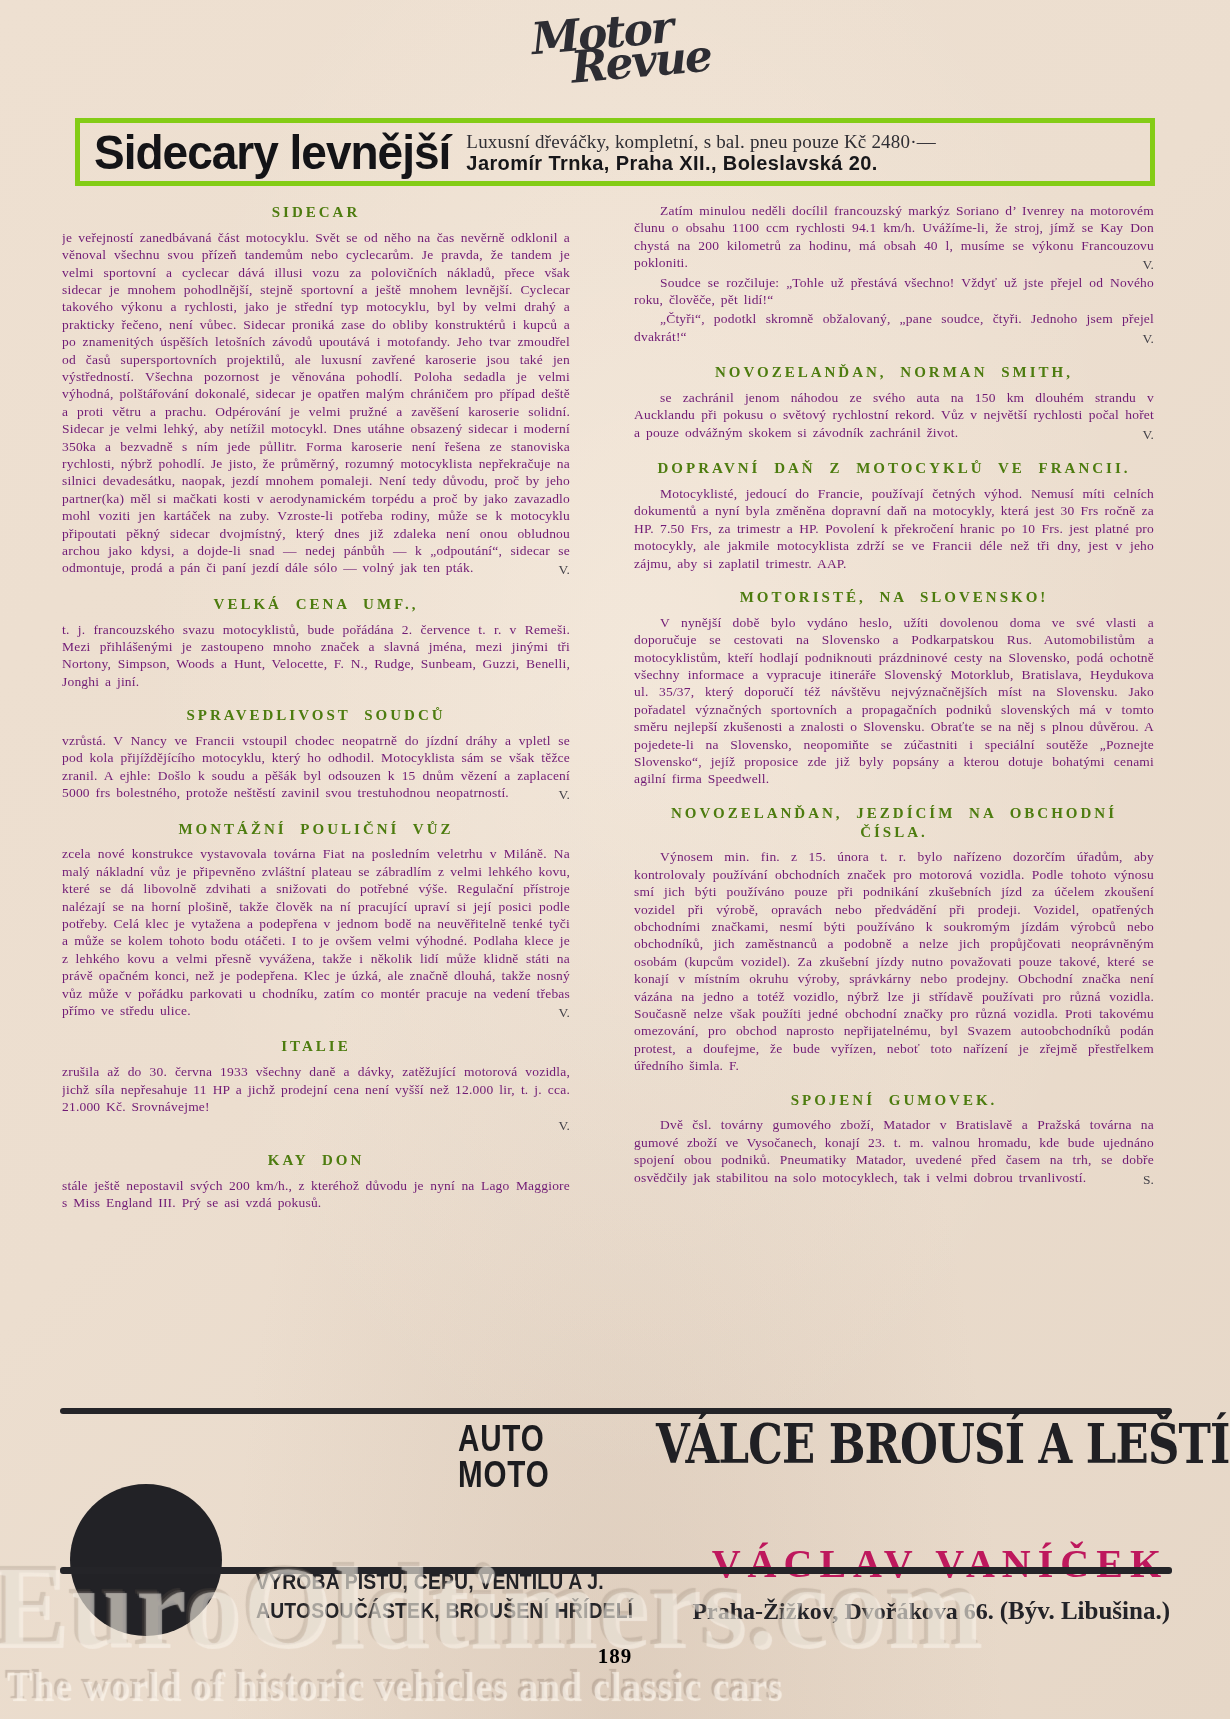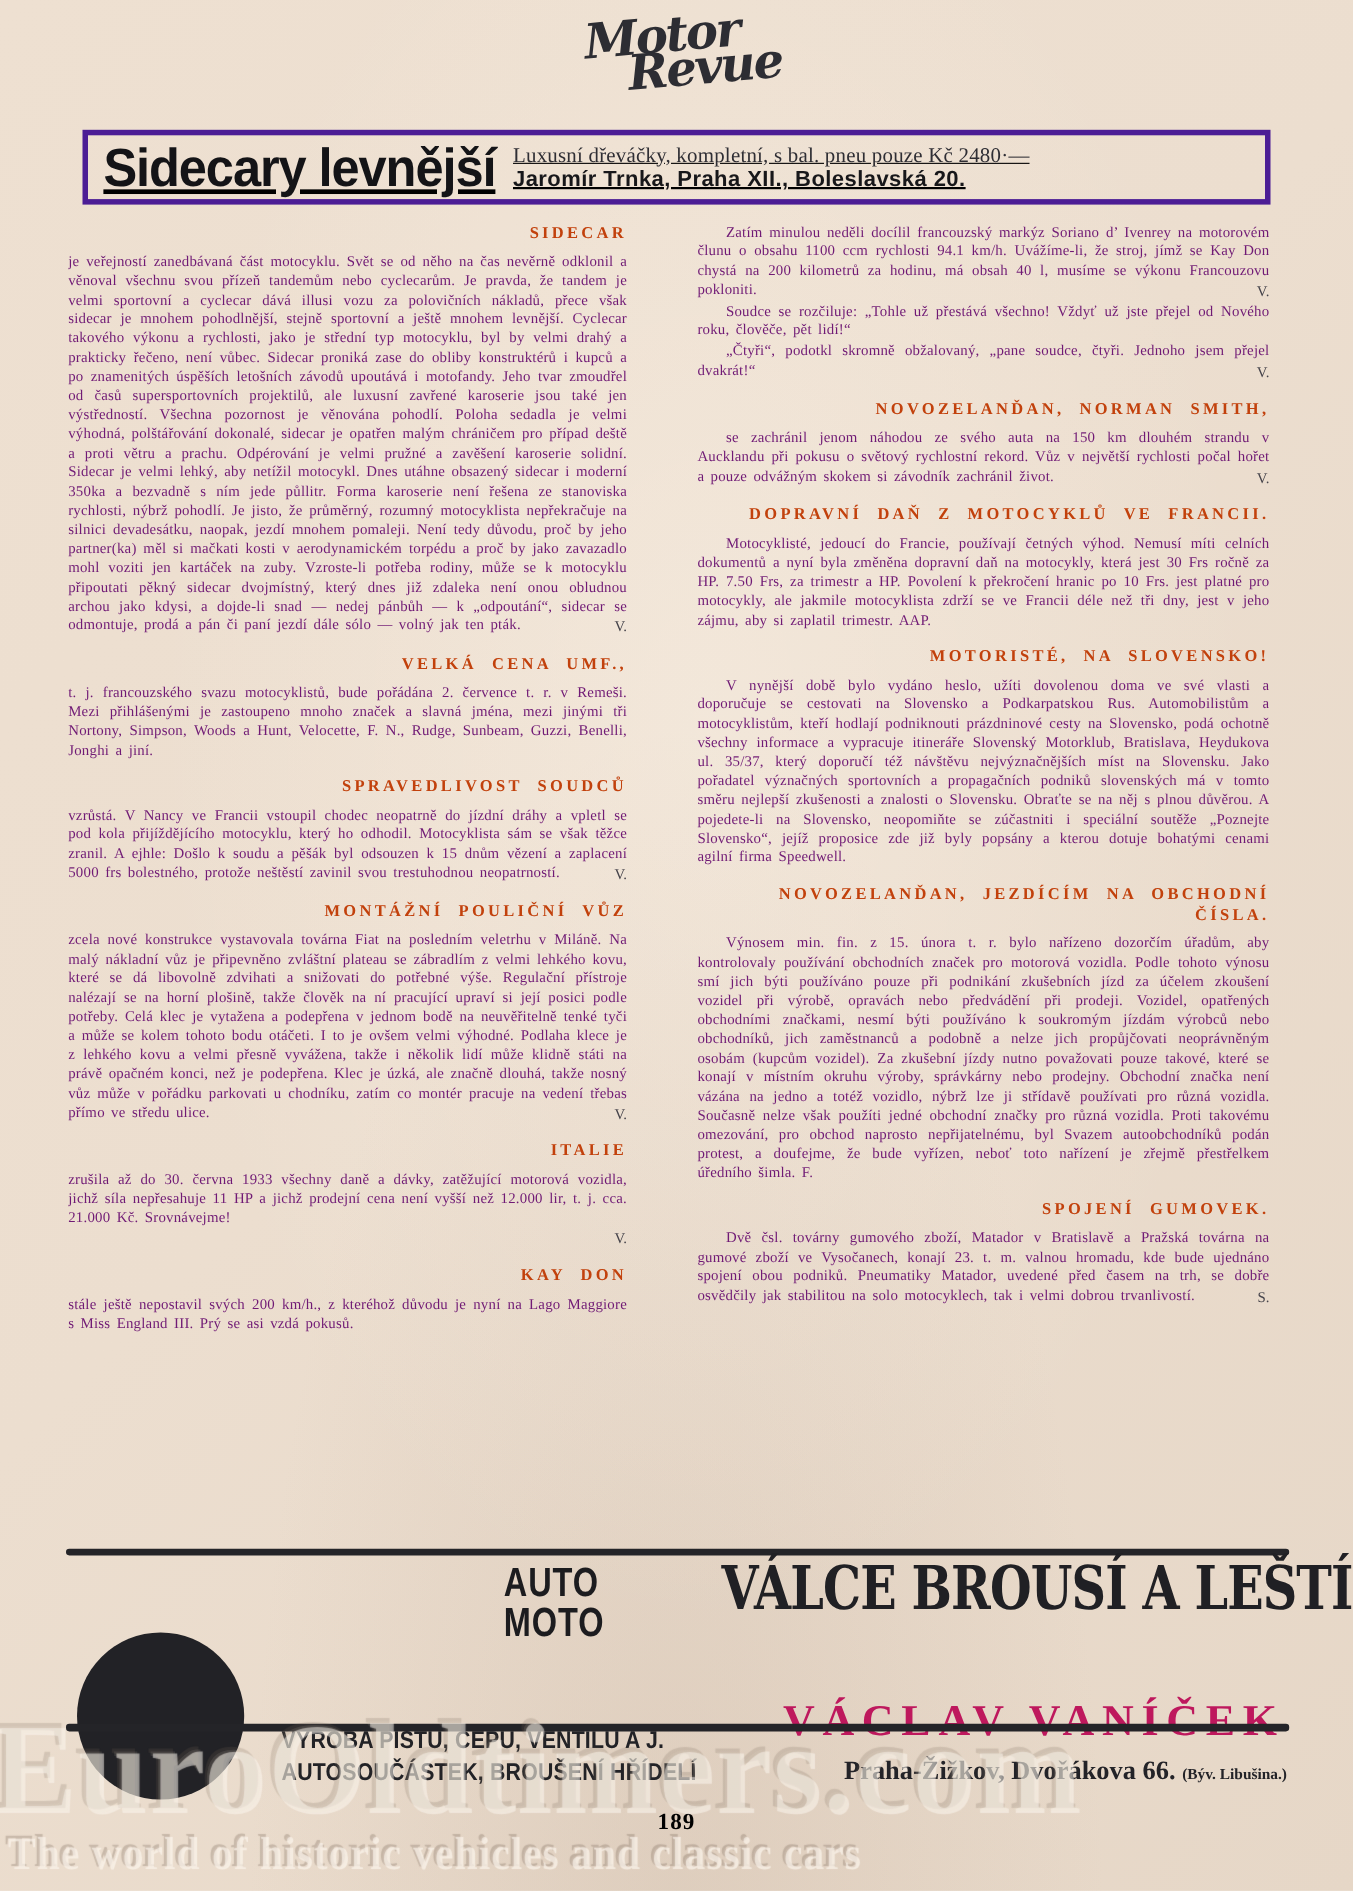--- a/index.html
+++ b/index.html
@@ -11,34 +11,34 @@
       linear-gradient(135deg,#eee0d1 0%, #ecdecf 45%, #e6d7c7 100%);
     font-family:"Liberation Serif",serif;
   }
   
   .logo{position:absolute;top:12px;left:0;right:0;text-align:center;color:#2d2d33;}
   .logo-l1{font:italic 900 44px/0.9 "DejaVu Serif",serif;transform:rotate(-5deg) translateX(-14px);display:inline-block;letter-spacing:-2px;}
   .logo-l2{font:italic 900 44px/0.9 "DejaVu Serif",serif;transform:rotate(-5deg) translateX(26px);display:block;margin-top:-8px;letter-spacing:-2px;}
   
   .header-ad{
     position:absolute;left:75px;top:118px;width:1080px;height:68px;box-sizing:border-box;
-    border:5px solid #4c1d95;display:flex;align-items:center;padding:0 10px 0 14px;gap:16px;text-decoration:underline;
+    border:5px solid #84cc16;display:flex;align-items:center;padding:0 10px 0 14px;gap:16px;
   }
   .ha-headline{font-family:"Liberation Sans",sans-serif;font-weight:900;font-size:46px;color:#141417;
     white-space:nowrap;letter-spacing:-1px;transform:scaleY(1.06);}
   .ha-right{flex:1;min-width:0;padding-top:2px;}
   .ha-offer{font:400 19px/1.15 "Liberation Serif",serif;color:#2f2e34;letter-spacing:0.2px;}
   .ha-address{font-family:"Liberation Sans",sans-serif;font-weight:800;font-size:20px;line-height:1.15;color:#17171a;letter-spacing:0.4px;}
   
   .content{position:absolute;left:62px;top:198px;width:1092px;height:1202px;overflow:hidden;display:flex;gap:64px;}
   .col{min-width:0;}
   .col-left{width:508px;flex:none;}
   .col-right{flex:1;}
-  .art-h{font:700 15px/1.25 "Liberation Serif",serif;letter-spacing:3px;word-spacing:7px;text-align:right;
-    margin:16px 0 7px;color:#c2410c;}
+  .art-h{font:700 15px/1.25 "Liberation Serif",serif;letter-spacing:3px;word-spacing:7px;text-align:center;
+    margin:16px 0 7px;color:#4d7c0f;}
   .col .article:first-child .art-h{margin-top:5px;}
   .art-b{font:400 13.5px/1.29 "Liberation Serif",serif;text-align:justify;color:#701a75;
     word-spacing:2.2px;letter-spacing:0.2px;margin:0 0 2px;hyphens:none;}
   .art-b.indent{text-indent:26px;}
   .first-body{margin-top:4px;}
   .sig{font:400 13.5px/1.29 "Liberation Serif",serif;text-align:right;color:#46444b;}
   .sig.inline{margin-top:-17.4px;}
   .sig.ownline{margin-top:0;}
   
   .footer-ad{position:absolute;left:60px;top:1408px;width:1112px;height:166px;color:#1d1d20;}
@@ -48,21 +48,21 @@
   .fa-circle{position:absolute;left:10px;top:76px;width:152px;height:152px;border-radius:50%;background:#222226;}
   .fa-tagline{position:absolute;left:398px;top:13px;font-family:"Liberation Sans",sans-serif;font-weight:900;
     font-size:37px;line-height:0.98;letter-spacing:1px;transform:scaleX(0.8);transform-origin:left top;color:#1c1c1f;}
   .fa-headline{position:absolute;left:596px;top:8px;font-family:"DejaVu Serif",serif;font-weight:900;
     font-size:55px;line-height:1;white-space:nowrap;letter-spacing:-1px;transform:scaleX(0.79);transform-origin:left top;color:#202024;}
   .fa-company{position:absolute;right:4px;top:136px;font:700 40px/1 "Liberation Serif",serif;letter-spacing:7px;
     white-space:nowrap;color:#be185d;}
   .fa-services{position:absolute;left:196px;top:160px;font-family:"Liberation Sans",sans-serif;font-weight:700;
     font-size:22px;line-height:1.3;letter-spacing:0.2px;transform:scaleX(0.88);transform-origin:left top;color:#222226;}
   .fa-address{position:absolute;right:2px;top:188px;font:700 24px/1.2 "Liberation Serif",serif;white-space:nowrap;color:#232328;}
-  .fa-address-note{font-size:14px;font-weight:700;text-align:center;}
+  .fa-address-note{font-size:25px;font-weight:700;text-align:center;}
   
   .page-number{position:absolute;left:0;right:0;top:1646px;text-align:center;
     font:700 21px/1 "Liberation Serif",serif;letter-spacing:1px;color:#000000;}
   .wm-site{position:absolute;left:-8px;top:1548px;z-index:6;pointer-events:none;white-space:nowrap;
     font:700 118px/1 "Liberation Serif",serif;letter-spacing:1px;color:rgba(236,224,210,0.10);
     text-shadow:2px 2px 1px rgba(252,246,238,0.55), -2px -2px 1px rgba(115,98,84,0.20);
     transform:scaleX(0.97);transform-origin:left top;}
   .wm-slogan{position:absolute;left:6px;top:1664px;z-index:6;pointer-events:none;white-space:nowrap;
     font:700 42px/1 "Liberation Serif",serif;letter-spacing:1px;color:rgba(236,224,210,0.12);
     text-shadow:1.5px 1.5px 1px rgba(252,246,238,0.7), -1.5px -1.5px 1px rgba(110,95,80,0.28);

